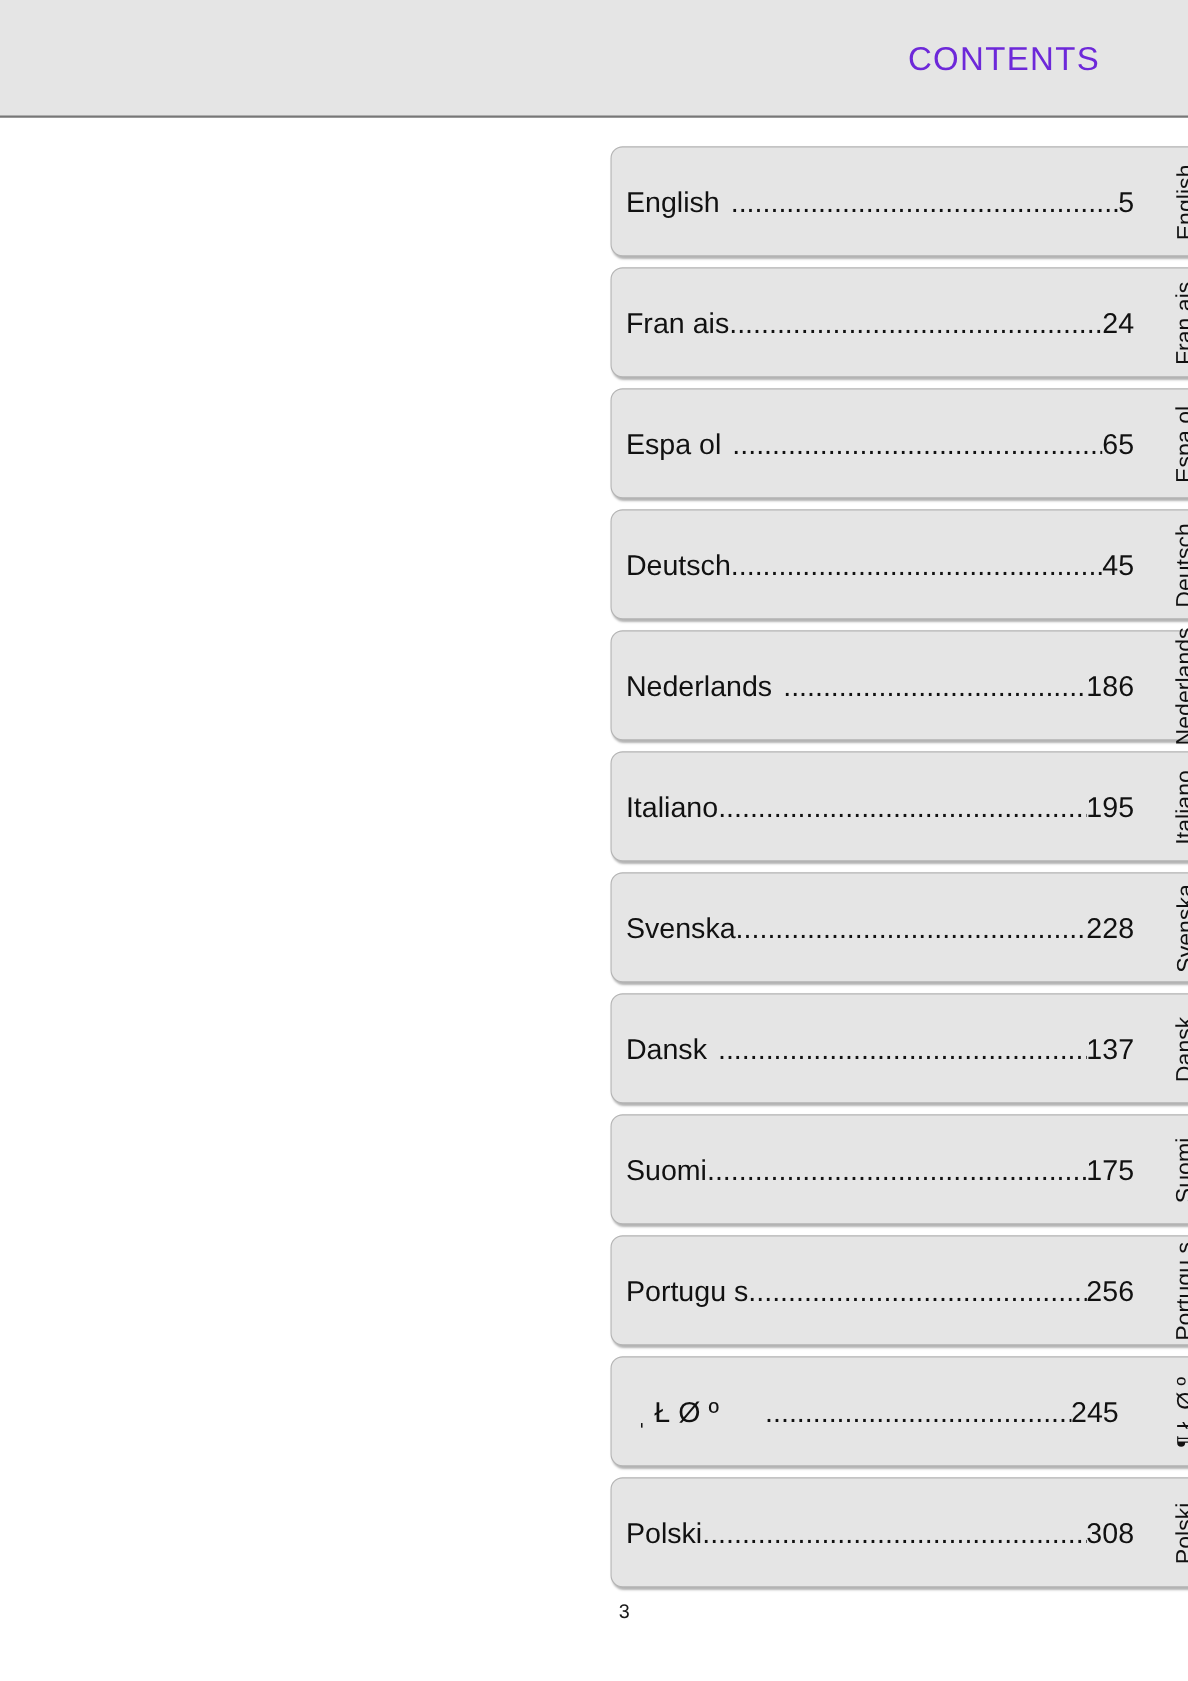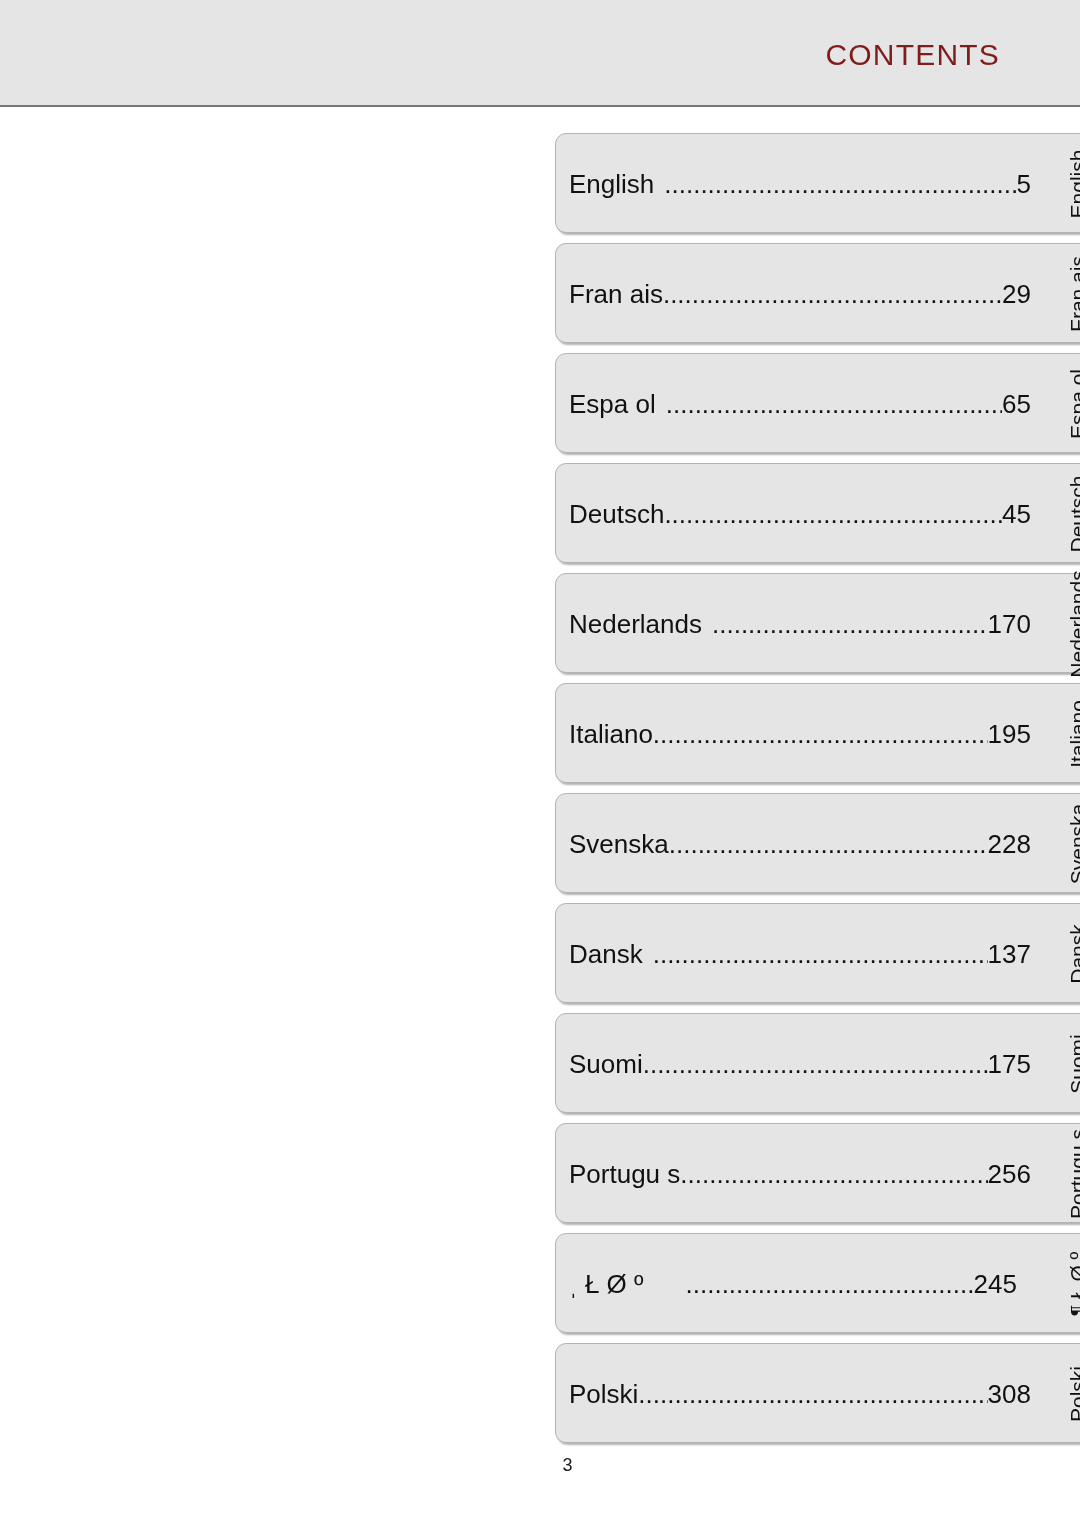--- a/index.html
+++ b/index.html
@@ -26,21 +26,21 @@
     border-bottom: 2px solid #777777;
     box-sizing: border-box;
   }
   #page-header .header-title {
     position: absolute;
     right: 80px;
     top: 55px;
     transform: translateY(-50%);
     font-size: 30px;
     letter-spacing: 1.2px;
-    color: #7f1d1d;
+    color: #6d28d9;
     white-space: nowrap;
   }
 
   
   #toc-list {
     position: absolute;
     left: 555px;
     top: 133px;
     width: 545px; 
   }
@@ -71,20 +71,21 @@
 
   .toc-label {
     flex: 0 0 auto;
   }
   
   .toc-label.with-gap {
     padding-right: 10px;
   }
   .toc-label.with-wide-gap {
     padding-right: 42px;
+    margin-left: 10px;
   }
 
   .toc-leader {
     flex: 1 1 auto;
     overflow: hidden;
     white-space: nowrap;
     letter-spacing: 0px;
     font-size: 26px;
     color: #111111;
   }
@@ -149,21 +150,21 @@
         <span class="toc-page">5</span>
       </div>
       <div class="toc-tab">
         <span>English</span>
       </div>
     </div>
     <div class="toc-row">
       <div class="toc-line">
         <span class="toc-label">Fran ais</span>
         <span class="toc-leader">................................................................................................</span>
-        <span class="toc-page">29</span>
+        <span class="toc-page">24</span>
       </div>
       <div class="toc-tab">
         <span>Fran ais</span>
       </div>
     </div>
     <div class="toc-row">
       <div class="toc-line">
         <span class="toc-label with-gap">Espa ol</span>
         <span class="toc-leader">................................................................................................</span>
         <span class="toc-page">65</span>
@@ -179,21 +180,21 @@
         <span class="toc-page">45</span>
       </div>
       <div class="toc-tab">
         <span>Deutsch</span>
       </div>
     </div>
     <div class="toc-row">
       <div class="toc-line">
         <span class="toc-label with-gap">Nederlands</span>
         <span class="toc-leader">................................................................................................</span>
-        <span class="toc-page">170</span>
+        <span class="toc-page">186</span>
       </div>
       <div class="toc-tab">
         <span>Nederlands</span>
       </div>
     </div>
     <div class="toc-row">
       <div class="toc-line">
         <span class="toc-label">Italiano</span>
         <span class="toc-leader">................................................................................................</span>
         <span class="toc-page">195</span>

